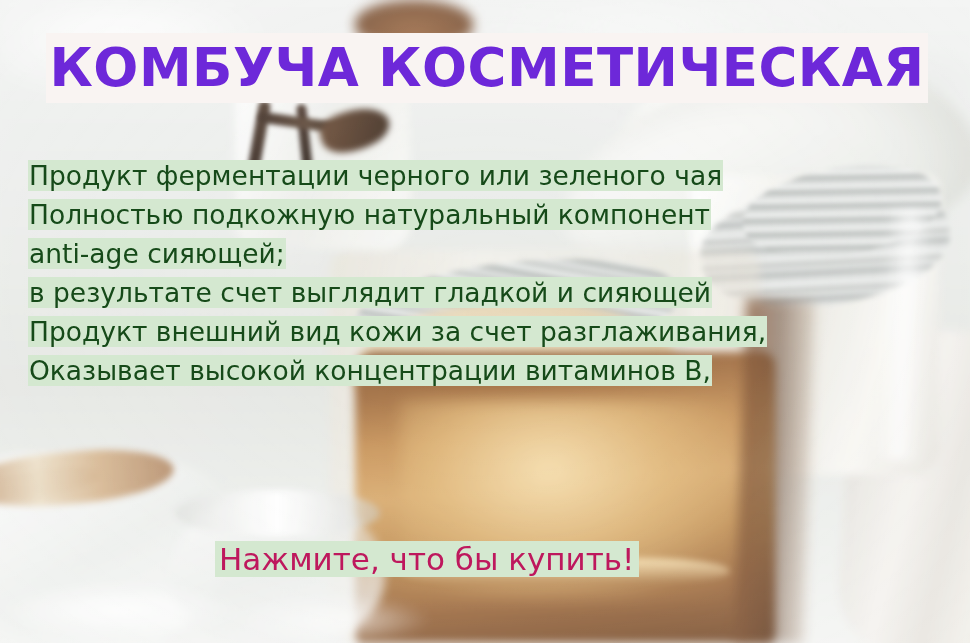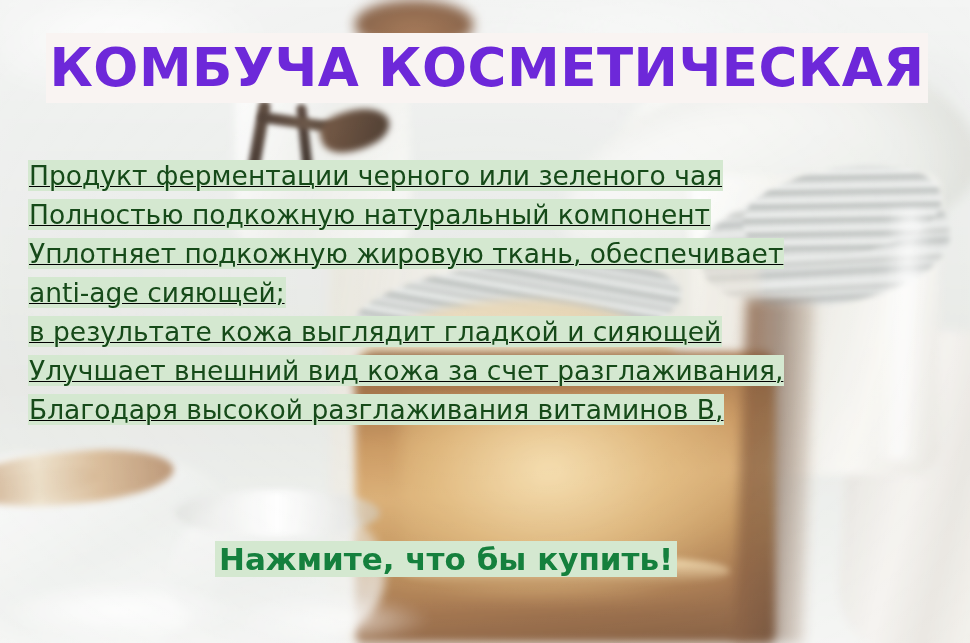--- a/index.html
+++ b/index.html
@@ -313,43 +313,42 @@
     top: 158px;
     margin: 0;
     padding: 0;
     list-style: none;
   }
   .body-list li {
     margin: 0;
     padding: 0;
     line-height: 35px;
     white-space: nowrap;
-    text-decoration: underline;
   }
   .body-list li span {
     background: #d4e8d0;
     color: #164a19;
     font-size: 26.5px;
     padding: 0 1px;
     box-decoration-break: clone;
     -webkit-box-decoration-break: clone;
   }
 
   .cta {
     position: absolute;
     left: 215px;
     top: 538px;
     line-height: 42px;
     white-space: nowrap;
   }
   .cta span {
     background: #d4e8d0;
-    color: #15803d;
+    color: #be185d;
     font-size: 31px;
-    font-weight: bold;
+    font-weight: normal;
     padding: 0 4px;
   }
 </style>
 </head>
 <body>
 
 <div id="banner">
 
   <div class="photo">
     <div class="bg-base"></div>
@@ -390,25 +389,24 @@
     <div class="veil"></div>
   </div>
 
   <div class="text-layer">
 
     <div class="title">КОМБУЧА КОСМЕТИЧЕСКАЯ</div>
 
     <ul class="body-list">
       <li><span>Продукт ферментации черного или зеленого чая</span></li>
       <li><span>Полностью подкожную натуральный компонент</span></li>
-      <li><span>Уплотняет подкожную жировую ткань, обеспечивает</span></li>
       <li><span> anti-age сияющей;</span></li>
-      <li><span> в результате кожа выглядит гладкой и сияющей</span></li>
-      <li><span>Улучшает внешний вид кожа за счет разглаживания,</span></li>
-      <li><span>Благодаря высокой разглаживания витаминов В,</span></li>
+      <li><span> в результате счет выглядит гладкой и сияющей</span></li>
+      <li><span>Продукт внешний вид кожи за счет разглаживания,</span></li>
+      <li><span>Оказывает высокой концентрации витаминов В,</span></li>
     </ul>
 
     <div class="cta">
       <span>Нажмите, что бы купить!</span>
     </div>
 
   </div>
 </div>
 
 </body></html>

